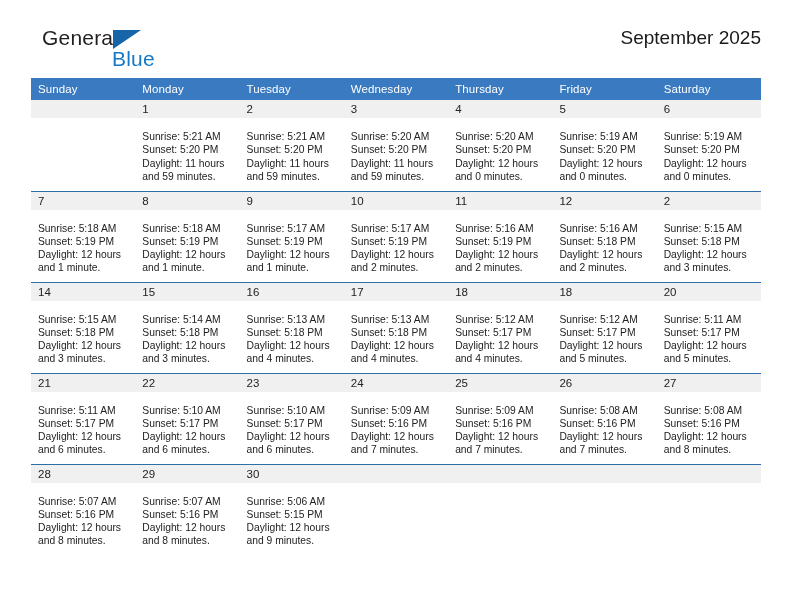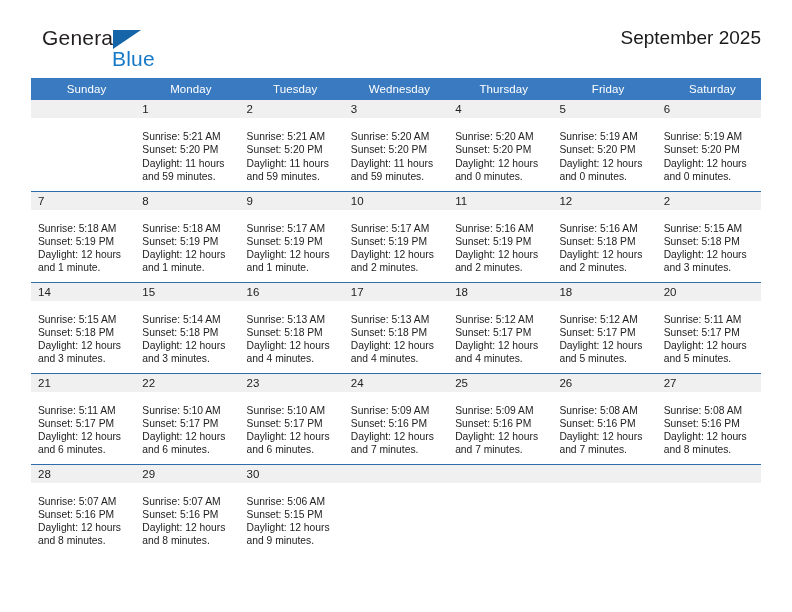--- a/index.html
+++ b/index.html
@@ -90,21 +90,21 @@
     border-collapse: collapse;
     table-layout: fixed;
   }
   .cal col { width: 104.28px; }
 
   .cal thead th {
     background: #3a7ac0;
     color: #ffffff;
     font-size: 11.5px;
     font-weight: normal;
-    text-align: center;
+    text-align: left;
     padding: 5px 0 5px 7px;
     height: 20px;
     box-sizing: border-box;
     letter-spacing: 0.1px;
   }
 
   .week-row > td {
     padding: 0;
     vertical-align: top;
     border-top: 1.3px solid #2e6da8;

